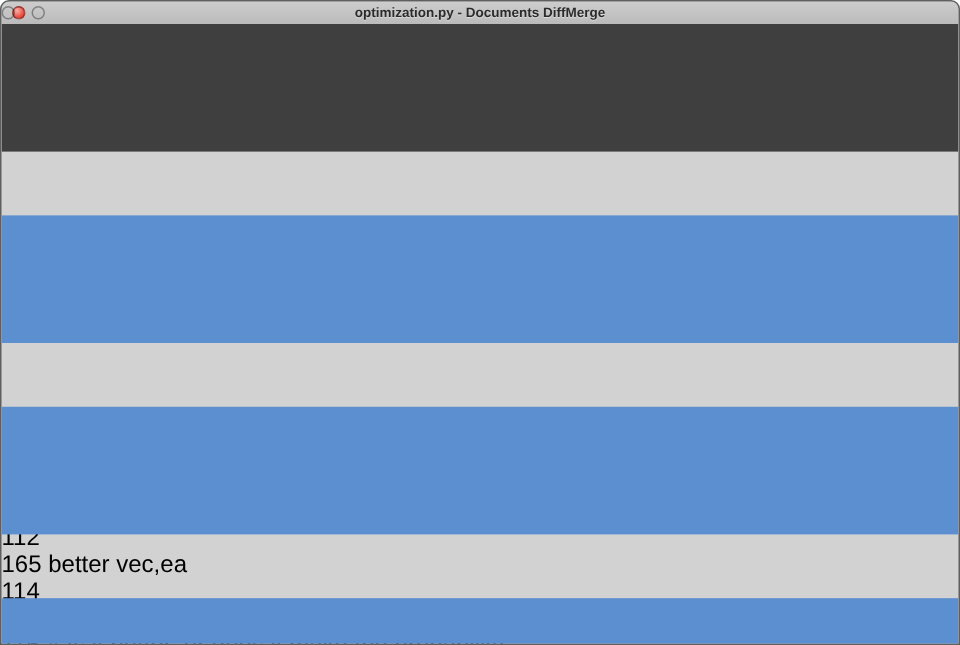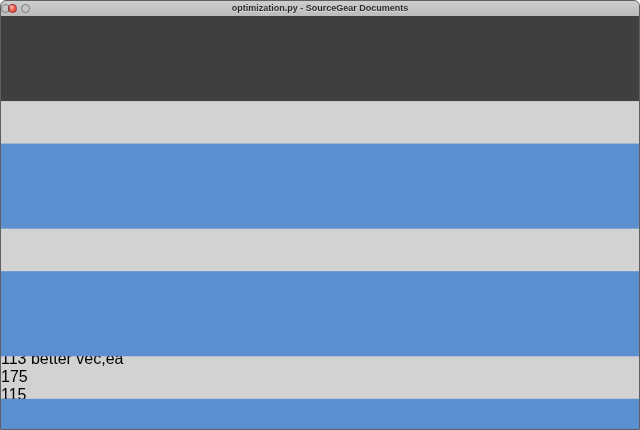--- a/index.html
+++ b/index.html
@@ -71,21 +71,21 @@
 </head>
 <body>
 
 <div class="window">
 
   <div class="chrome">
     <div class="titlebar">
       <span class="light red"></span>
       <span class="light yellow"></span>
       <span class="light green"></span>
-      <div class="title">optimization.py - SourceGear Documents</div>
+      <div class="title">optimization.py - Documents DiffMerge</div>
       <span class="pill"></span>
     </div>
     <div class="toolbar">
       <div class="tbtn pressed">
         <svg class="linesIco" viewBox="0 0 15 13">
             <rect x="0" y="0" width="15" height="2" fill="#3f3f3f"></rect>
             <rect x="0" y="3" width="15" height="2" fill="#5b8fd0"></rect>
             <rect x="0" y="6" width="15" height="2" fill="#5b8fd0"></rect>
             <rect x="0" y="9" width="15" height="2" fill="#5b8fd0"></rect>
             <rect x="0" y="12" width="15" height="1" fill="#5b8fd0"></rect>
@@ -135,22 +135,23 @@
       <div class="ovmark" style="left: 9px; top: 277px; height: 8px;"></div>
       <div class="ovmark" style="left: 1px; top: 290px; height: 18px;"></div>
       <div class="ovmark" style="left: 9px; top: 293px; height: 6px;"></div>
       <div class="ovmark" style="left: 1px; top: 311px; height: 22px;"></div>
       <div class="ovmark" style="left: 9px; top: 313px; height: 20px;"></div>
       <div class="ovview" style="top: 220px; height: 54px;"></div>
     </div>
 
   <div class="pane left">
       <div class="row code"><span class="gutter"></span><span class="num">111</span><span class="code"><span class="s0">  p=pow(math.e,(-eb-ea)/T)</span></span></div>
-      <div class="row chg"><span class="gutter"></span><span class="num">113</span><span class="code"><span class="s1">  better vec,ea</span></span></div>
-      <div class="row chg"><span class="gutter"></span><span class="num">175</span><span class="code"></span></div>
+      <div class="row code"><span class="gutter"></span><span class="num">112</span><span class="code"></span></div>
+      <div class="row chg"><span class="gutter"></span><span class="num">165</span><span class="code"><span class="s1">  better vec,ea</span></span></div>
+      <div class="row chg"><span class="gutter"></span><span class="num">114</span><span class="code"></span></div>
       <div class="row code"><span class="gutter"></span><span class="num">115</span><span class="code"></span></div>
       <div class="row code"><span class="gutter"></span><span class="num">116</span><span class="code"><span class="s0">  # Is it better, or does it make the probability</span></span></div>
       <div class="row void"><span class="gutter"></span><span class="voidfill"></span></div>
       <div class="row void"><span class="gutter"></span><span class="voidfill"></span></div>
       <div class="row void"><span class="gutter"></span><span class="voidfill"></span></div>
       <div class="row void"><span class="gutter"></span><span class="voidfill"></span></div>
       <div class="row void"><span class="gutter"></span><span class="voidfill"></span></div>
       <div class="row void"><span class="gutter"></span><span class="voidfill"></span></div>
       <div class="row void"><span class="gutter"></span><span class="voidfill"></span></div>
     </div>

